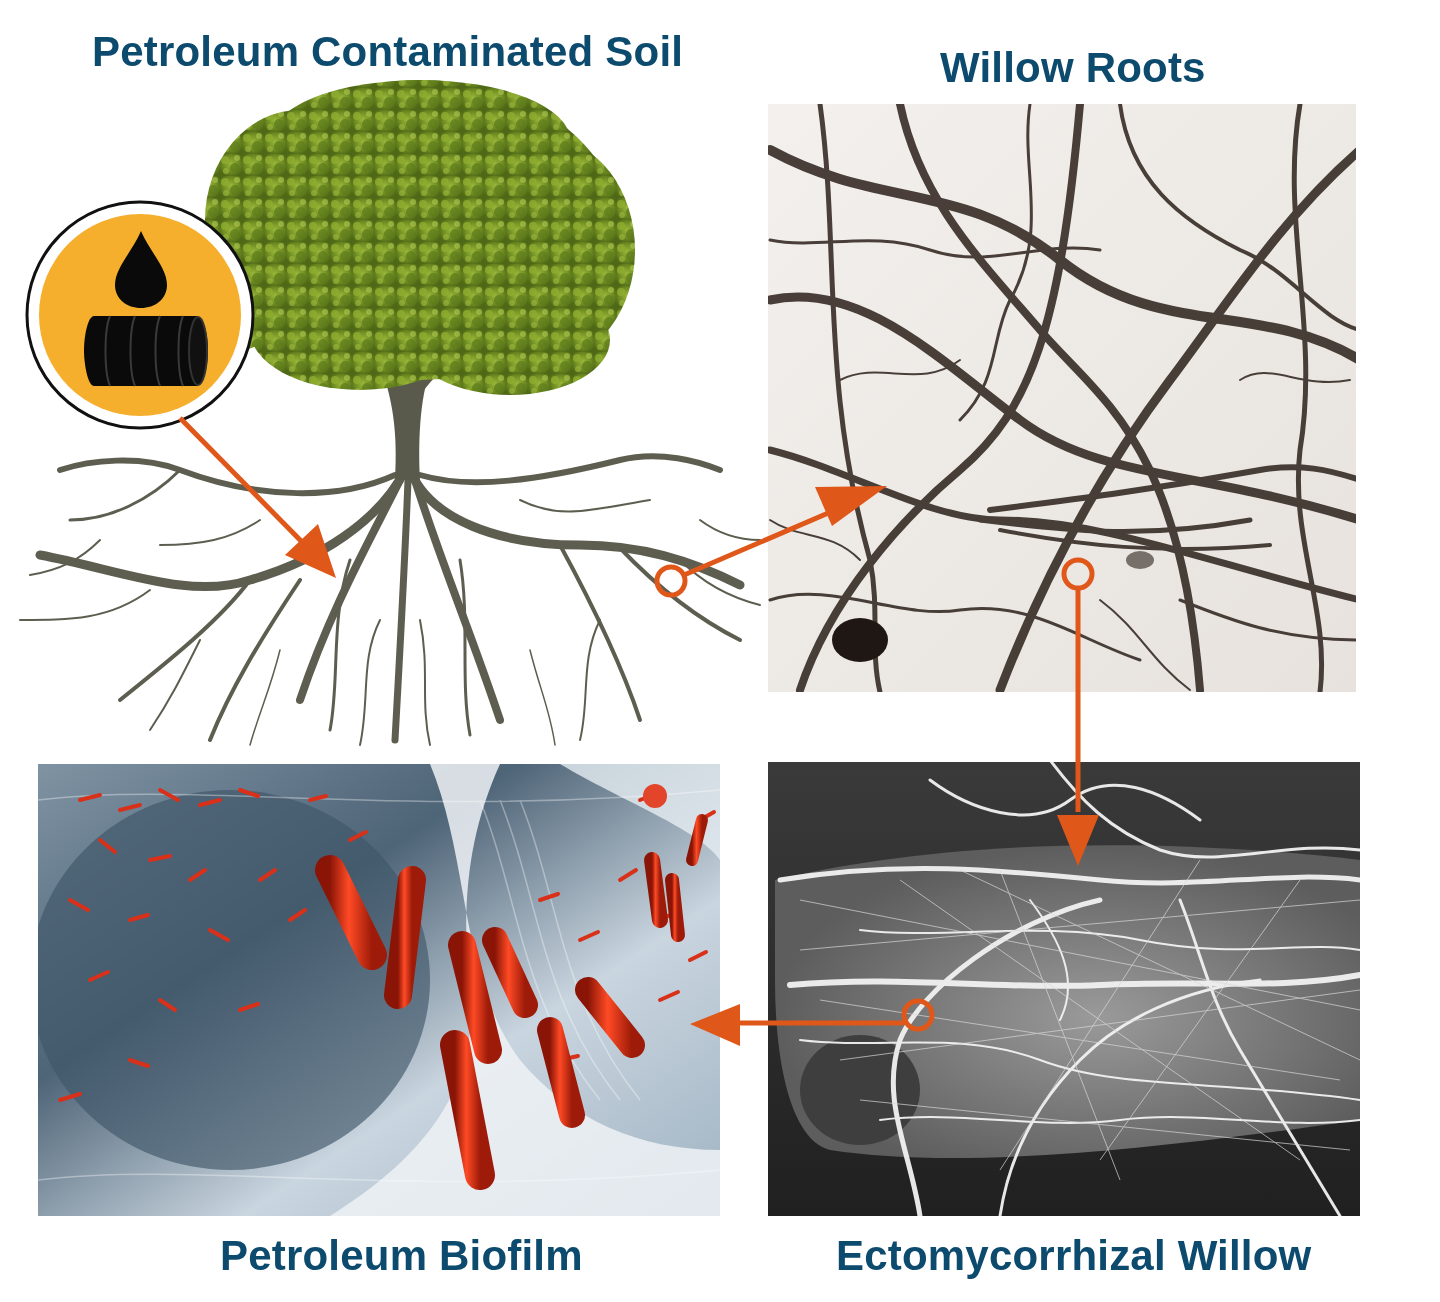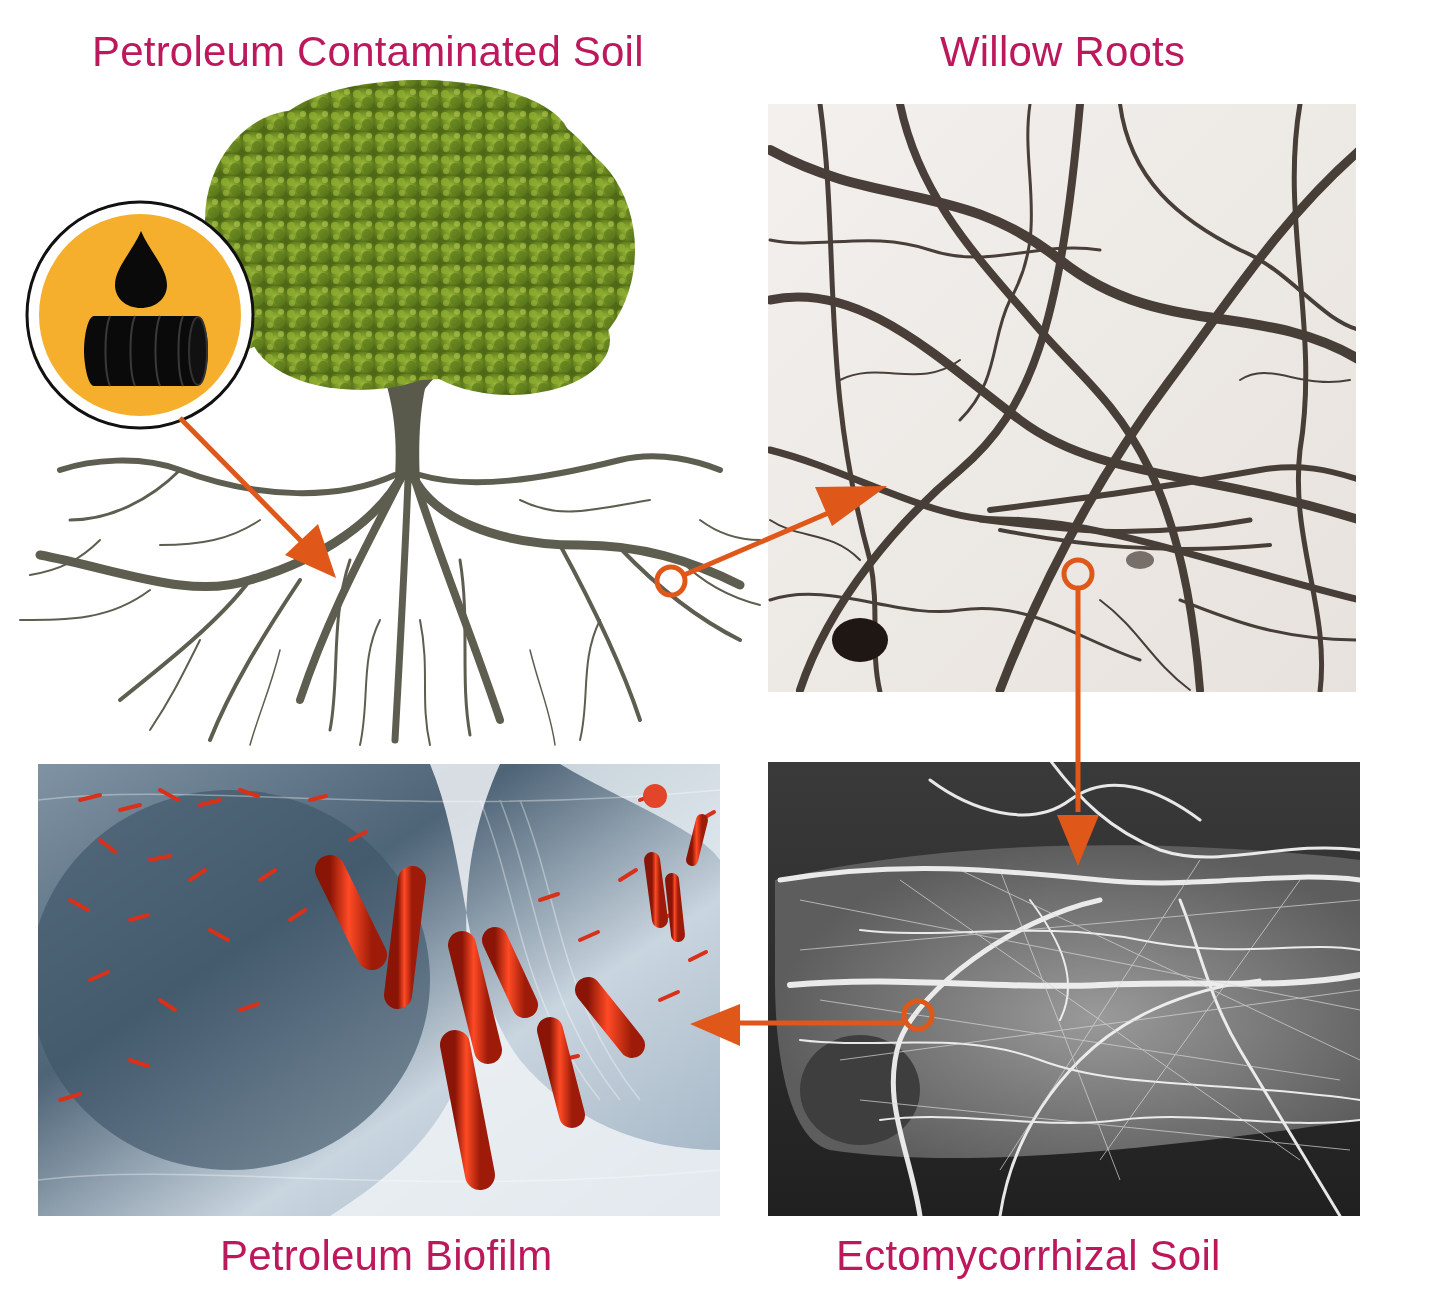--- a/index.html
+++ b/index.html
@@ -1,26 +1,26 @@
 <!DOCTYPE html>
 <html><head>
 <meta charset="utf-8">
 <style>
   html, body { margin:0; padding:0; background:#ffffff; }
   body { width:1440px; height:1302px; position:relative; overflow:hidden; font-family:"Liberation Sans", sans-serif; }
-  .label { position:absolute; font-family:"Liberation Sans", sans-serif; font-weight:400; color:#be185d; font-size:42px; white-space:nowrap; letter-spacing:0.2px; }
+  .label { position:absolute; font-family:"Liberation Sans", sans-serif; font-weight:700; color:#0c4a6e; font-size:42px; white-space:nowrap; letter-spacing:0.2px; }
   #svg-layer { position:absolute; left:0; top:0; width:1440px; height:1302px; }
 </style>
 </head>
 <body>
 
 <div class="label" style="left:92px; top:28px;">Petroleum Contaminated Soil</div>
-<div class="label" style="left:940px; top:28px;">Willow Roots</div>
+<div class="label" style="left:940px; top:44px;">Willow Roots</div>
 <div class="label" style="left:220px; top:1232px;">Petroleum Biofilm</div>
-<div class="label" style="left:836px; top:1232px;">Ectomycorrhizal Soil</div>
+<div class="label" style="left:836px; top:1232px;">Ectomycorrhizal Willow</div>
 
 <svg id="svg-layer" viewBox="0 0 1440 1302" xmlns="http://www.w3.org/2000/svg">
   <defs>
     <radialGradient id="foliageGrad" cx="50%" cy="45%" r="60%">
       <stop offset="0%" stop-color="#9bb83a"></stop>
       <stop offset="60%" stop-color="#6f8d22"></stop>
       <stop offset="100%" stop-color="#4e6816"></stop>
     </radialGradient>
     <pattern id="leafPat" width="22" height="22" patternUnits="userSpaceOnUse">
       <rect width="22" height="22" fill="url(#foliageGrad)"></rect>

